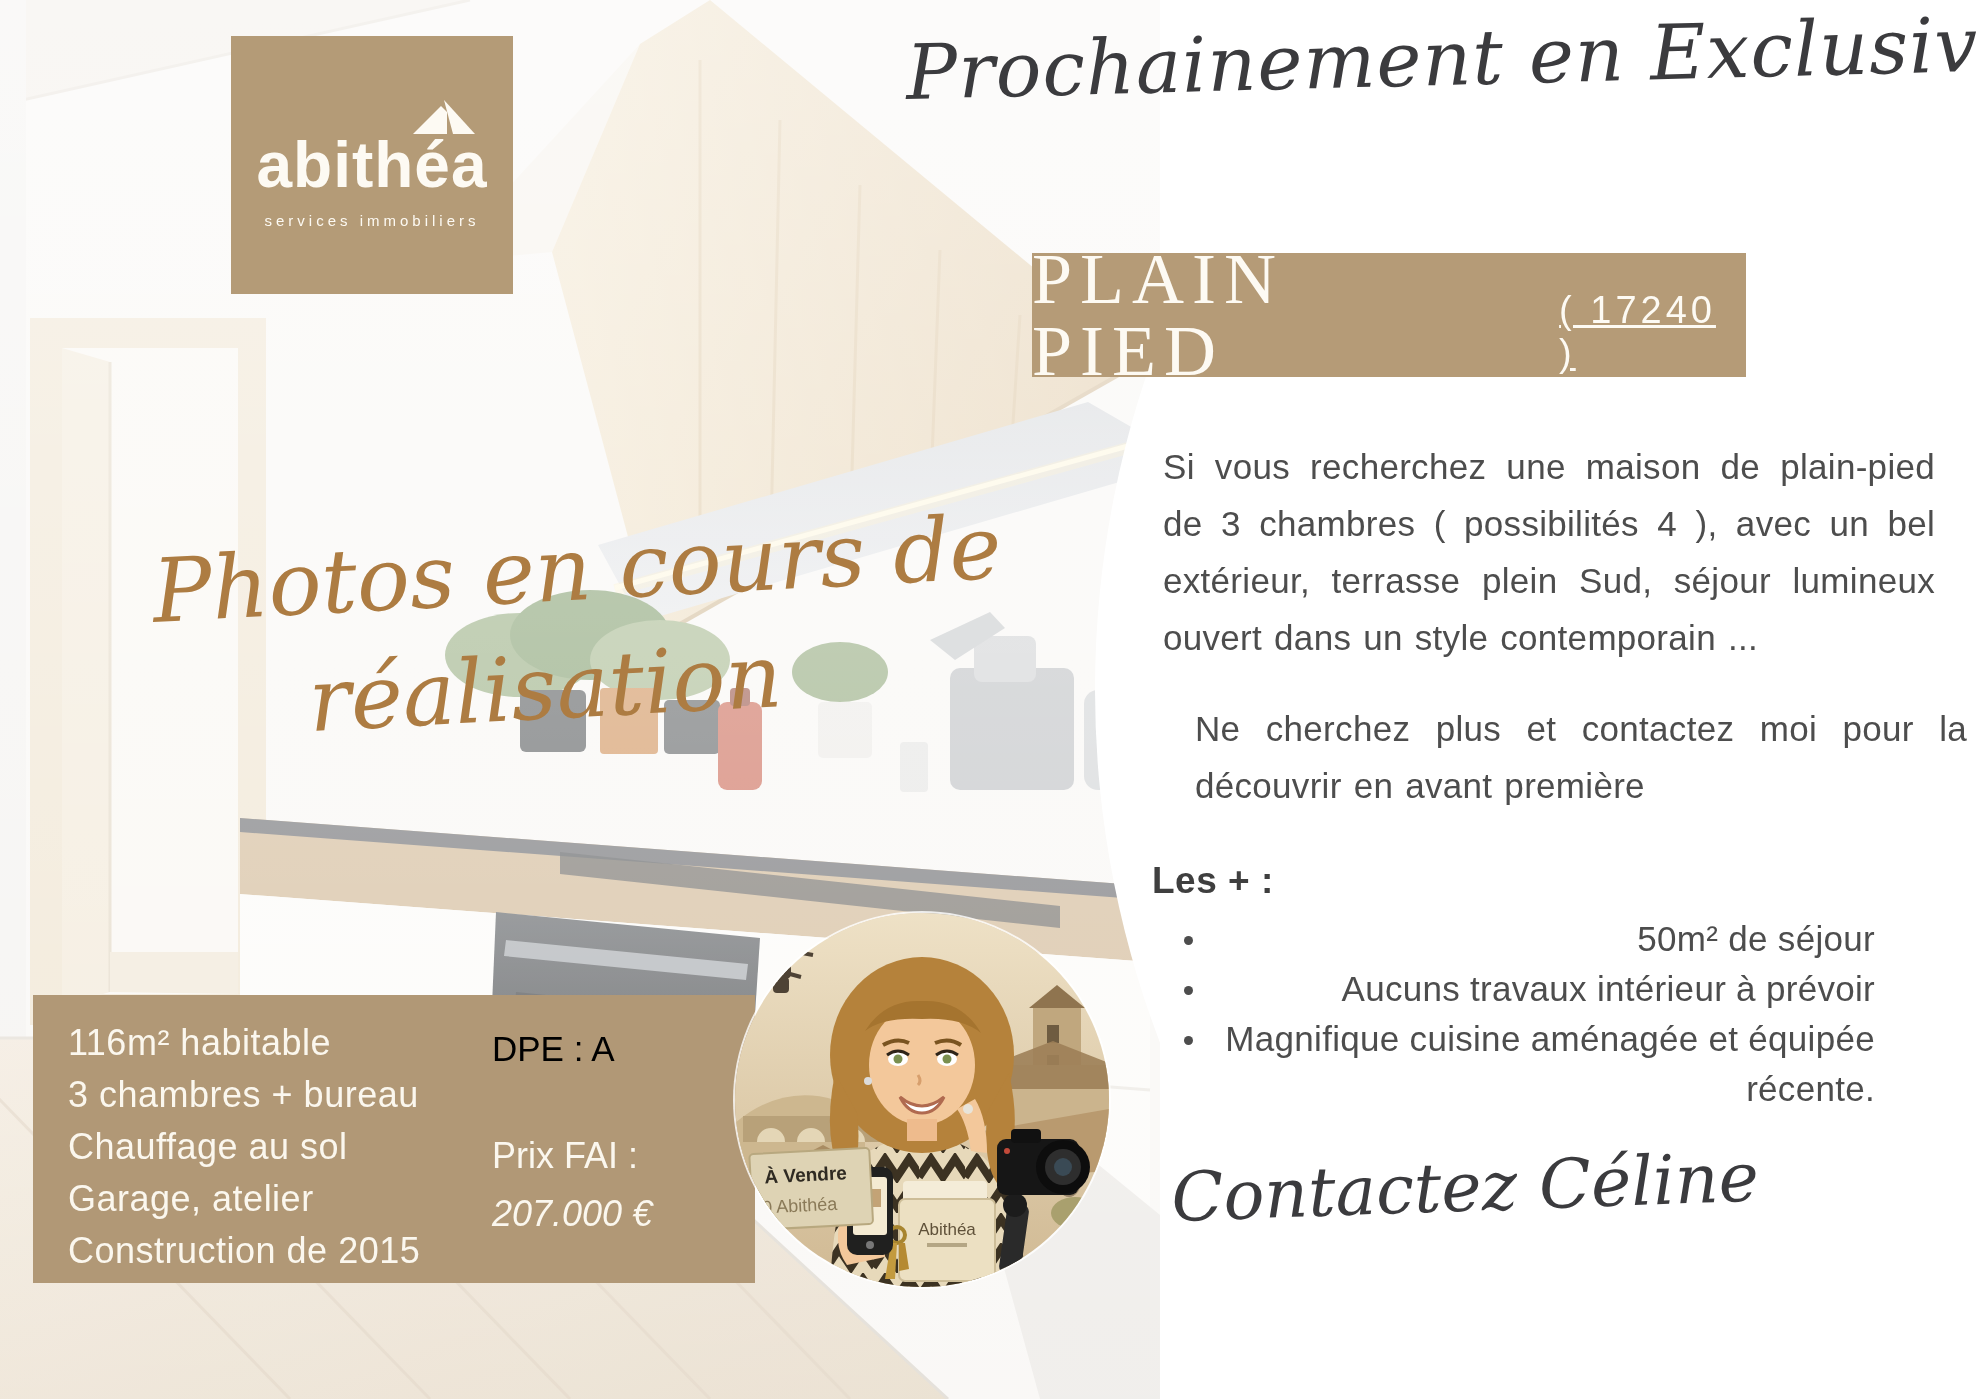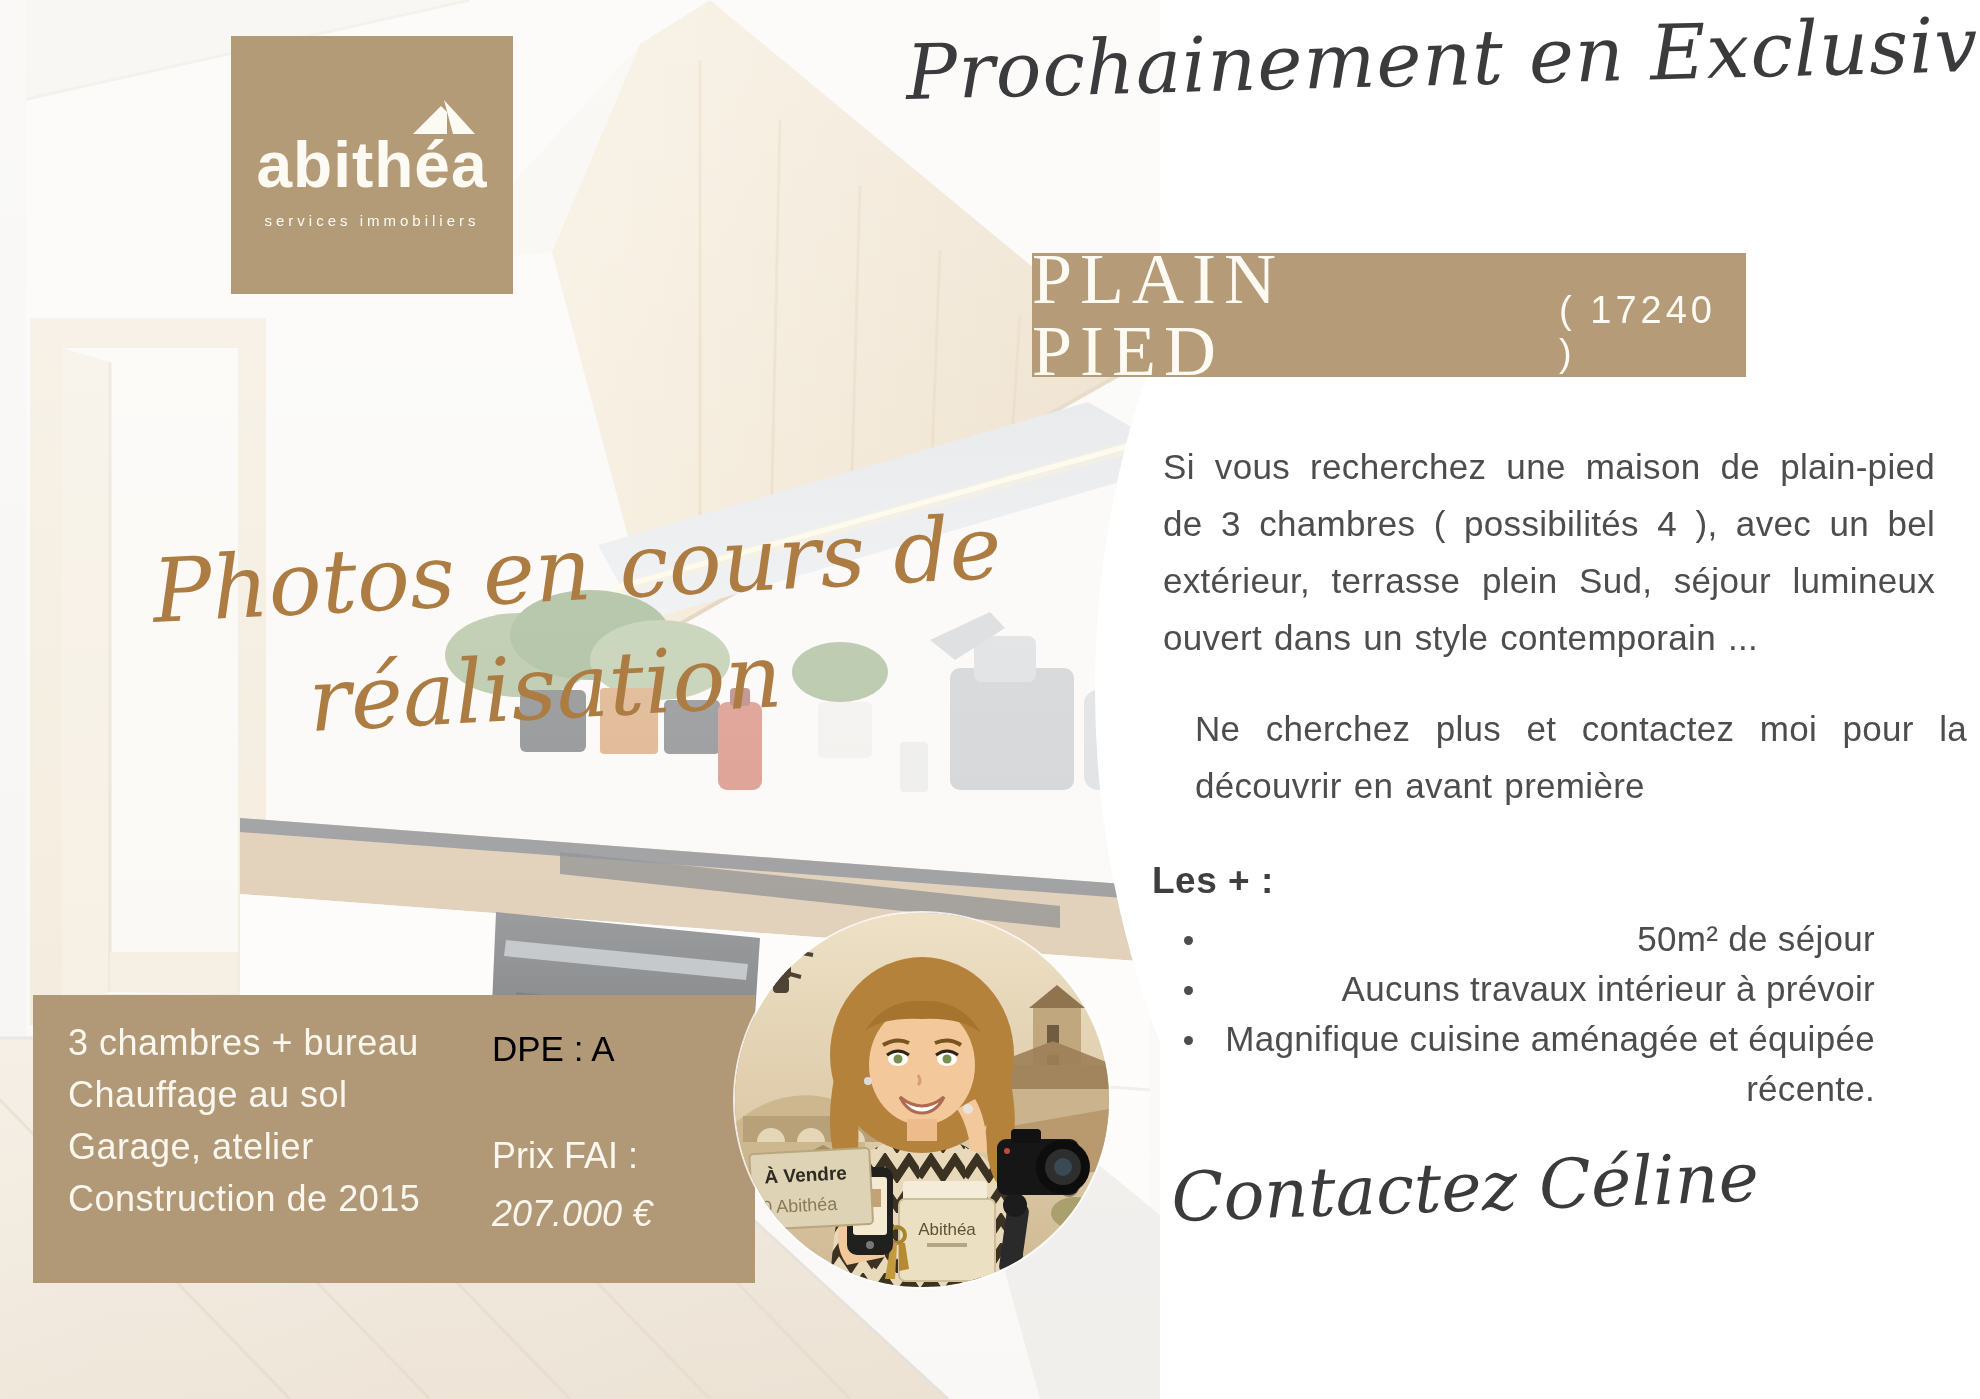--- a/index.html
+++ b/index.html
@@ -30,21 +30,21 @@
   #photos-note .l1{font-size:88px;}
   #photos-note .l2{font-size:88px;margin-left:150px;margin-top:14px;}
   #contact-script{left:1170px;top:1158px;font-size:68px;color:#3b3b3e;transform:rotate(-2deg);
                   transform-origin:left top;z-index:5;}
 
   
   #banner{left:1032px;top:253px;width:714px;height:124px;background:#b59b77;z-index:5;
           display:flex;align-items:center;justify-content:center;gap:48px;}
   #banner-title{font-family:"Liberation Serif","DejaVu Serif",serif;color:#fdfaf3;
                 font-size:72px;letter-spacing:8px;line-height:1;}
-  #banner-code{color:#fdfaf3;font-size:38px;letter-spacing:4px;margin-left:12px;margin-top:34px;}
+  #banner-code{color:#fdfaf3;font-size:38px;letter-spacing:4px;margin-left:12px;margin-top:34px;text-decoration:underline;}
 
   
   .body-text{color:#4d4d4d;font-size:35px;line-height:57px;letter-spacing:.3px;word-spacing:2px;
              text-align:justify;z-index:5;}
   #para1{left:1163px;top:438px;width:772px;}
   #para2{left:1188px;top:700px;width:772px;margin-left:7px;}
 
   
   #highlights{left:1152px;top:860px;width:760px;z-index:5;}
   #highlights-title{color:#3f3f3f;font-size:37px;font-weight:bold;letter-spacing:.5px;}
@@ -217,20 +217,21 @@
     <div class="hl-item">
       <span class="hl-dot"></span>
       <span class="hl-text">Magnifique cuisine aménagée et équipée récente.</span>
     </div>
   </div>
 
   <div class="abs script" id="contact-script">Contactez Céline</div>
 
   <div class="abs" id="info-box">
     <div class="abs" id="info-left">
+      <div class="info-line">116m² habitable</div>
       <div class="info-line">3 chambres + bureau</div>
       <div class="info-line">Chauffage au sol</div>
       <div class="info-line">Garage, atelier</div>
       <div class="info-line">Construction de 2015</div>
     </div>
     <div class="abs" id="info-right">
       <div id="info-dpe">DPE : A</div>
       <div id="info-price-label">Prix FAI :</div>
       <div id="info-price-value">207.000 €</div>
     </div>

